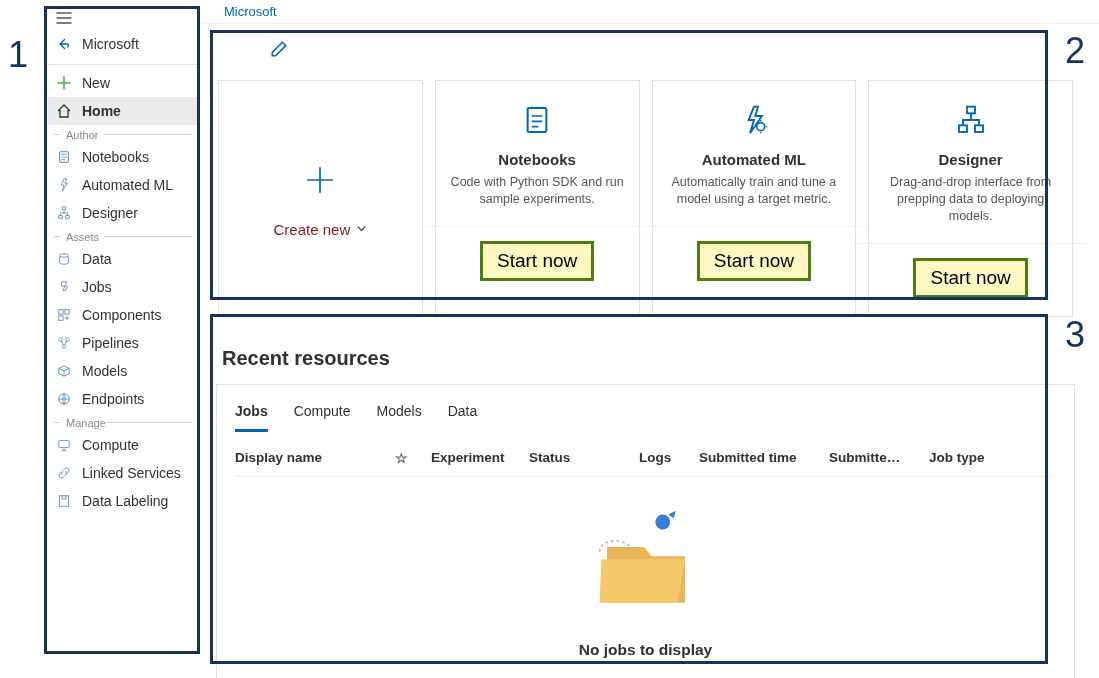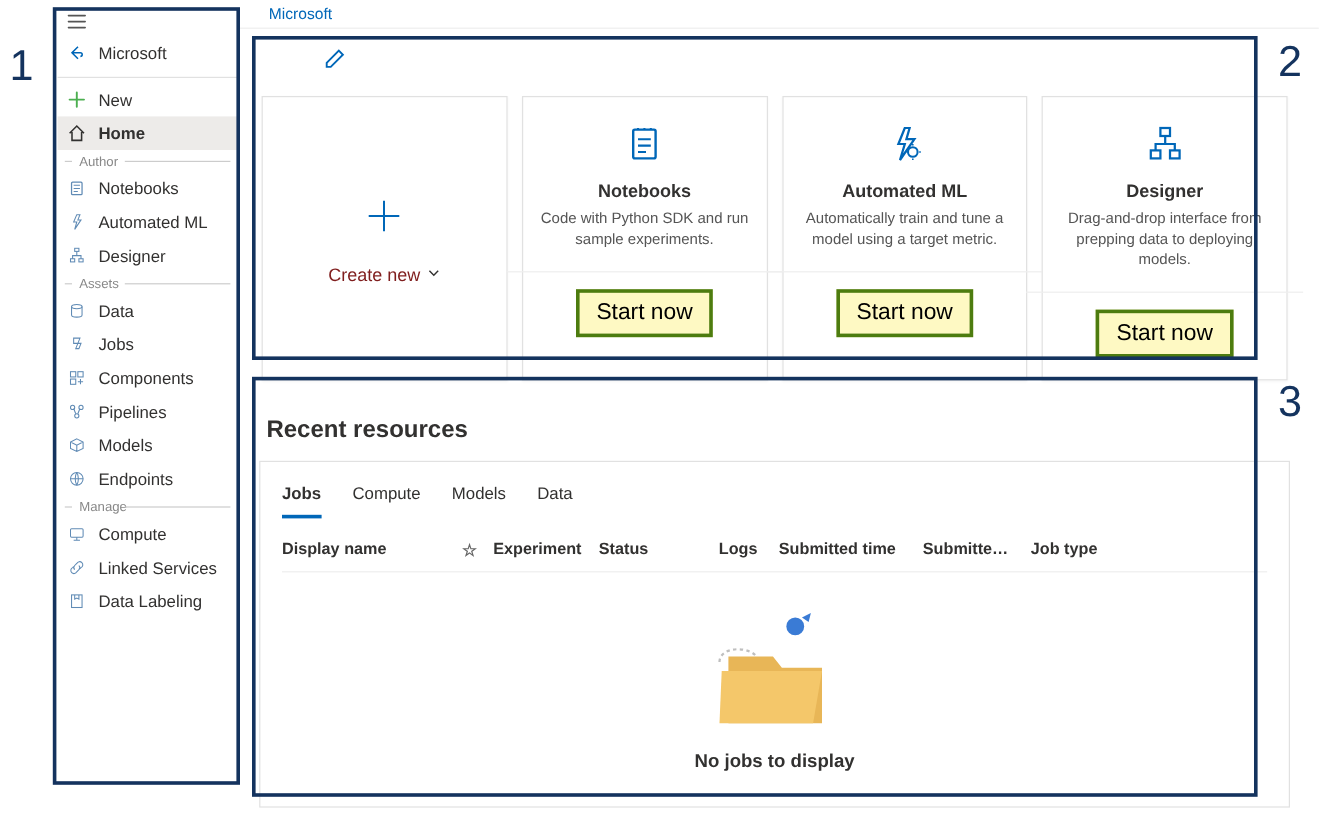--- a/index.html
+++ b/index.html
@@ -34,23 +34,23 @@
   .card button.start { border:3px solid #4d7c0f; background:#fef9c3; padding:6px 14px; font-size:19px; cursor:pointer; }
   .create-new { font-size:15px; color:#7f1d1d; display:flex; align-items:center; gap:6px; cursor:pointer; margin-top: 10px;}
   .plus-big { width:34px; height:34px; color:#0067b8; }
   
   .recent { margin: 18px 6px 0 6px; }
   .recent h2 { font-size:20px; font-weight:600; margin: 0 0 14px 6px;}
   .recent-panel { border:1px solid #e1e1e1; padding: 8px 18px 20px 18px; }
   .tabs { display:flex; gap: 26px; padding: 4px 0 0 0; border-bottom: none;}
   .tab { font-size:14px; padding: 6px 0 10px 0; cursor:pointer; color:#323130; }
   .tab.active { border-bottom: 3px solid #0067b8; font-weight:600; }
-  .col-headers { display:flex; padding: 18px 0 10px 0; font-size:13.5px; font-weight:600; border-bottom:1px solid #eee;}
+  .col-headers { display:flex; gap: 10px; padding: 18px 0 10px 0; font-size:13.5px; font-weight:600; border-bottom:1px solid #eee;}
   .col-headers > div { white-space:nowrap;}
-  .empty-state { display:flex; flex-direction:column; align-items:center; padding: 24px 0 8px 0; }
+  .empty-state { display:flex; flex-direction:column; align-items:center; padding: 24px 0 8px 0; gap: 16px;}
   .empty-text { font-size:15.5px; font-weight:600; }
   .chevron { font-size: 11px; }
   .star { font-size:14px; color:#666;}
 </style>
 </head>
 <body>
 
 <div class="topbar">
   <span>Microsoft</span>
 </div>

